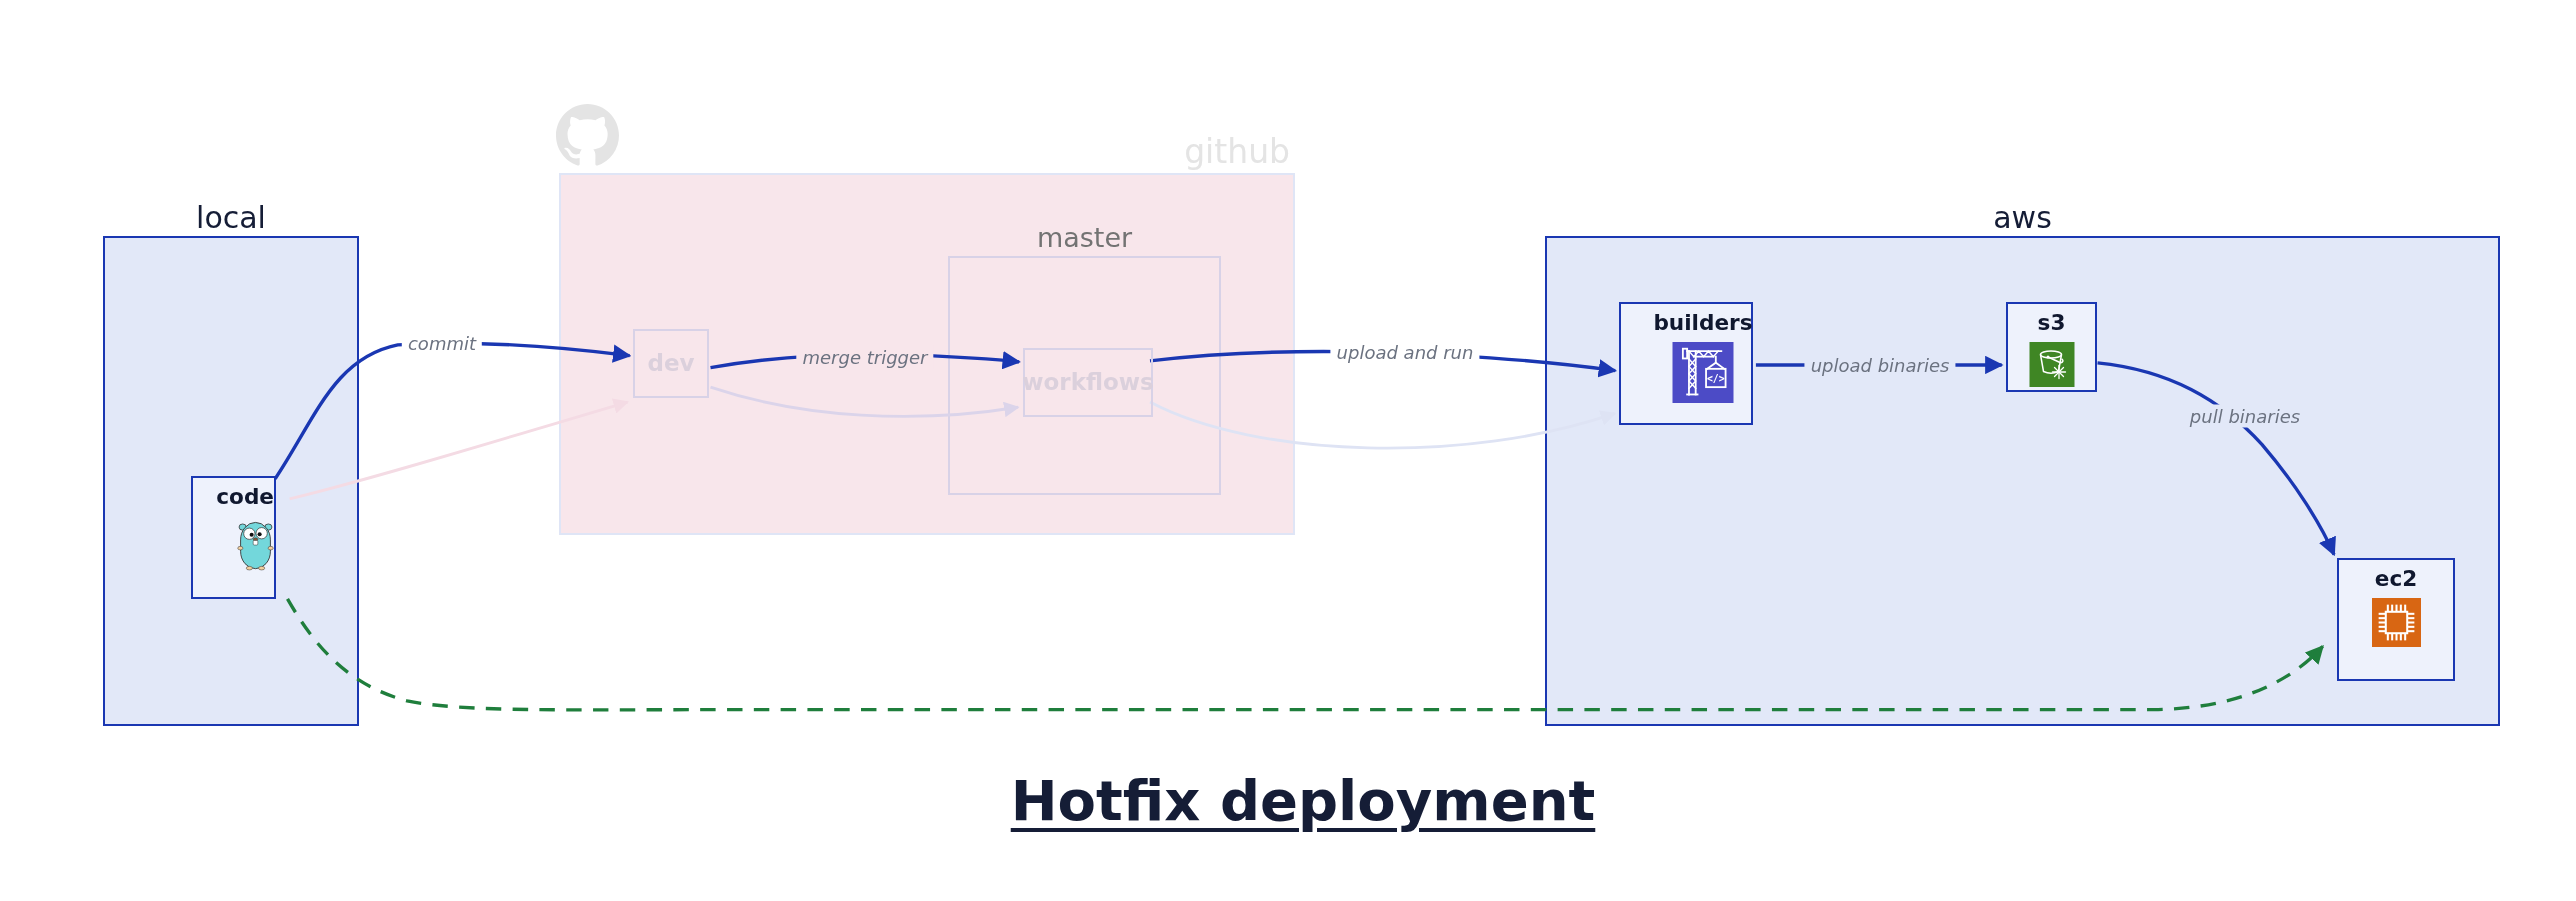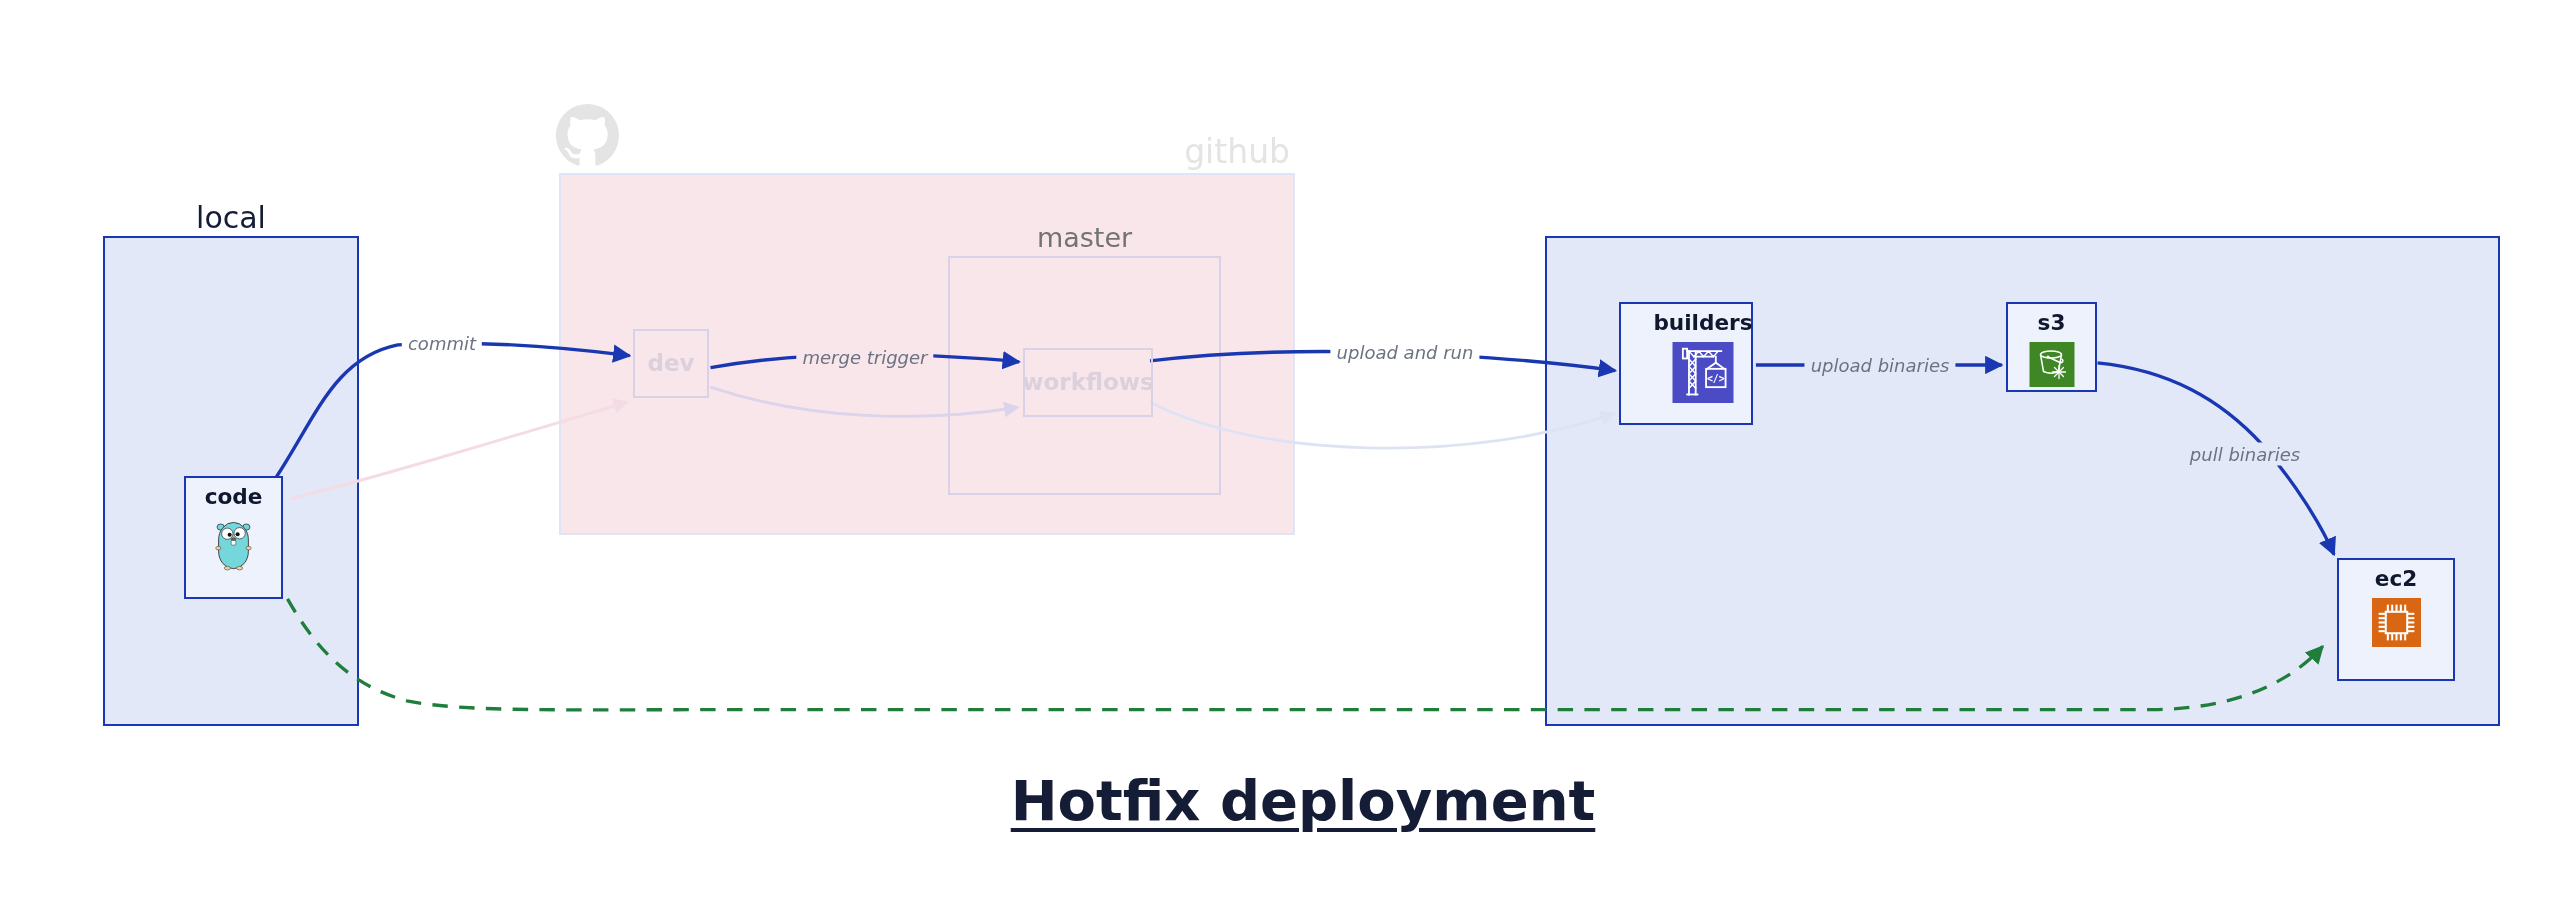--- a/index.html
+++ b/index.html
@@ -25,21 +25,21 @@
   #master-label{left:948px;top:222px;width:273px;font-size:27px;color:#737373;}
   
   #github-logo{position:absolute;left:556px;top:104px;z-index:2;}
   
   .node{position:absolute;box-sizing:border-box;z-index:4;display:flex;flex-direction:column;align-items:center;padding-top:6.2px;}
   .node-solid{border:2.6px solid #1a37b2;background:#eef2fc;}
   .node-faded{border:2.1px solid #d8d2e7;background:transparent;justify-content:center;padding-top:0;}
   .node-label{font-weight:bold;font-size:21.6px;color:#10182f;line-height:1.25;}
   .node-faded .node-label{color:#dbd0dc;font-size:23px;}
   .node-icon{margin-top:5.2px;}
-  #node-code{left:184px;top:476px;width:99px;height:123px;}
+  #node-code{left:191px;top:476px;width:85px;height:123px;align-items:flex-end;}
   #node-dev{left:633px;top:329px;width:76px;height:69px;}
   #node-workflows{left:1023px;top:348px;width:130px;height:69px;}
   #node-builders{left:1619px;top:302px;width:134px;height:123px;padding-left:34px;}
   #node-s3{left:2006px;top:302px;width:91px;height:90px;}
   #node-ec2{left:2329px;top:558px;width:118px;height:123px;margin-left:8px;}
   
   #edge-layer{position:absolute;left:0;top:0;z-index:3;}
   
   .edge-label{
     position:absolute;transform:translate(-50%,-50%);
@@ -64,20 +64,21 @@
 <div id="canvas">
 
   <div class="region" id="local-region"></div>
   <div class="region" id="github-region"></div>
   <div class="region" id="master-box"></div>
   <div class="region" id="aws-region"></div>
 
   <div class="region-label" id="local-label">local</div>
   <div class="region-label" id="github-label">github</div>
   <div class="region-label" id="master-label">master</div>
+  <div class="region-label" id="aws-label">aws</div>
 
   <div id="github-logo">
     <svg width="63" height="63" viewBox="0 0 16 16" aria-hidden="true">
       <path fill="#e4e4e4" d="M8 0C3.58 0 0 3.58 0 8c0 3.54 2.29 6.53 5.47 7.59.4.07.55-.17.55-.38 0-.19-.01-.82-.01-1.49-2.01.37-2.53-.49-2.69-.94-.09-.23-.48-.94-.82-1.13-.28-.15-.68-.52-.01-.53.63-.01 1.08.58 1.23.82.72 1.21 1.87.87 2.33.66.07-.52.28-.87.51-1.07-1.78-.2-3.64-.89-3.64-3.95 0-.87.31-1.59.82-2.15-.08-.2-.36-1.02.08-2.12 0 0 .67-.21 2.2.82.64-.18 1.32-.27 2-.27s1.36.09 2 .27c1.53-1.04 2.2-.82 2.2-.82.44 1.1.16 1.92.08 2.12.51.56.82 1.27.82 2.15 0 3.07-1.87 3.75-3.65 3.95.29.25.54.73.54 1.48 0 1.07-.01 1.93-.01 2.2 0 .21.15.46.55.38A8.01 8.01 0 0 0 16 8c0-4.42-3.58-8-8-8z"></path>
     </svg>
   </div>
 
   <svg id="edge-layer" width="2604" height="902" viewBox="0 0 5054 1750">
     <defs>
       <marker id="arrow-blue" viewBox="0 0 10 10" refX="9" refY="5" markerWidth="5.5" markerHeight="5.5" orient="auto-start-reverse">
@@ -213,18 +214,18 @@
             <line x1="69" y1="65" x2="83" y2="65"></line>
         </g>
       </svg>
     </div>
   </div>
 
   <div class="edge-label bg-white" style="left:420px;top:343px;">commit</div>
   <div class="edge-label bg-pink" style="left:865px;top:357px;">merge trigger</div>
   <div class="edge-label bg-white" style="left:1383px;top:352px;">upload and run</div>
   <div class="edge-label bg-blue" style="left:1880px;top:365px;">upload binaries</div>
-  <div class="edge-label bg-blue" style="left:2245px;top:416px;margin-top:38px;">pull binaries</div>
+  <div class="edge-label bg-blue" style="left:2245px;top:416px;">pull binaries</div>
 
   <div id="diagram-title">Hotfix deployment</div>
 
 </div>
 
 
 </body></html>

